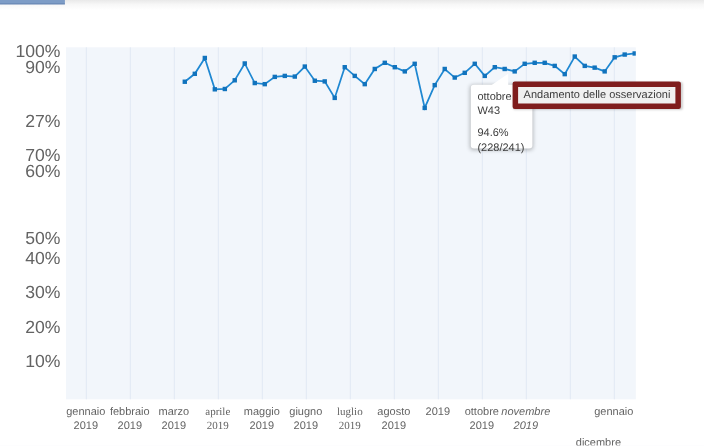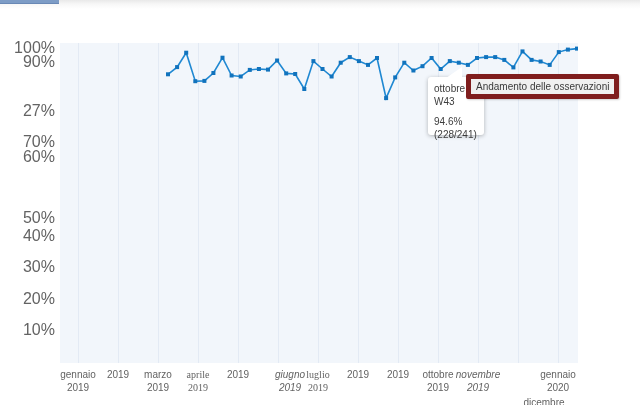--- a/index.html
+++ b/index.html
@@ -119,62 +119,64 @@
         <rect x="515.0" y="3.6" width="4" height="4" fill="#1173bd"></rect>
       </svg>
   </div>
 
   <div id="xAxis">
       <div class="x-tick" style="left: 38px;">
         <div>gennaio</div>
         <div>2019</div>
       </div>
       <div class="x-tick" style="left: 78px;">
+        <div>febbraio</div>
         <div>2019</div>
       </div>
       <div class="x-tick" style="left: 118px;">
         <div>marzo</div>
         <div>2019</div>
       </div>
       <div class="x-tick" style="left: 158px; font-family: Liberation Serif, serif;">
         <div>aprile</div>
         <div>2019</div>
       </div>
       <div class="x-tick" style="left: 198px;">
+        <div>maggio</div>
         <div>2019</div>
       </div>
-      <div class="x-tick" style="left: 250px; font-style: italic;">
+      <div class="x-tick" style="left: 238px;">
         <div>giugno</div>
         <div>2019</div>
       </div>
       <div class="x-tick" style="left: 278px; font-family: Liberation Serif, serif;">
         <div>luglio</div>
         <div>2019</div>
       </div>
       <div class="x-tick" style="left: 318px;">
+        <div>agosto</div>
         <div>2019</div>
       </div>
       <div class="x-tick" style="left: 358px;">
         <div>2019</div>
       </div>
       <div class="x-tick" style="left: 398px;">
         <div>ottobre</div>
         <div>2019</div>
       </div>
       <div class="x-tick" style="left: 438px; font-style: italic;">
         <div>novembre</div>
         <div>2019</div>
       </div>
       <div class="x-tick" style="left: 504px; margin-top: 28px;">
         <div>dicembre</div>
         <div>2019</div>
       </div>
       <div class="x-tick" style="left: 518px;">
         <div>gennaio</div>
-        <div>2020</div>
       </div>
     </div>
 
   <div class="chart-tooltip">
     <div class="tt-arrow"></div>
     <div class="line">ottobre 2019</div>
     <div class="line">W43</div>
     <div class="tt-gap"></div>
     <div class="line">94.6%</div>
     <div class="line">(228/241)</div>

